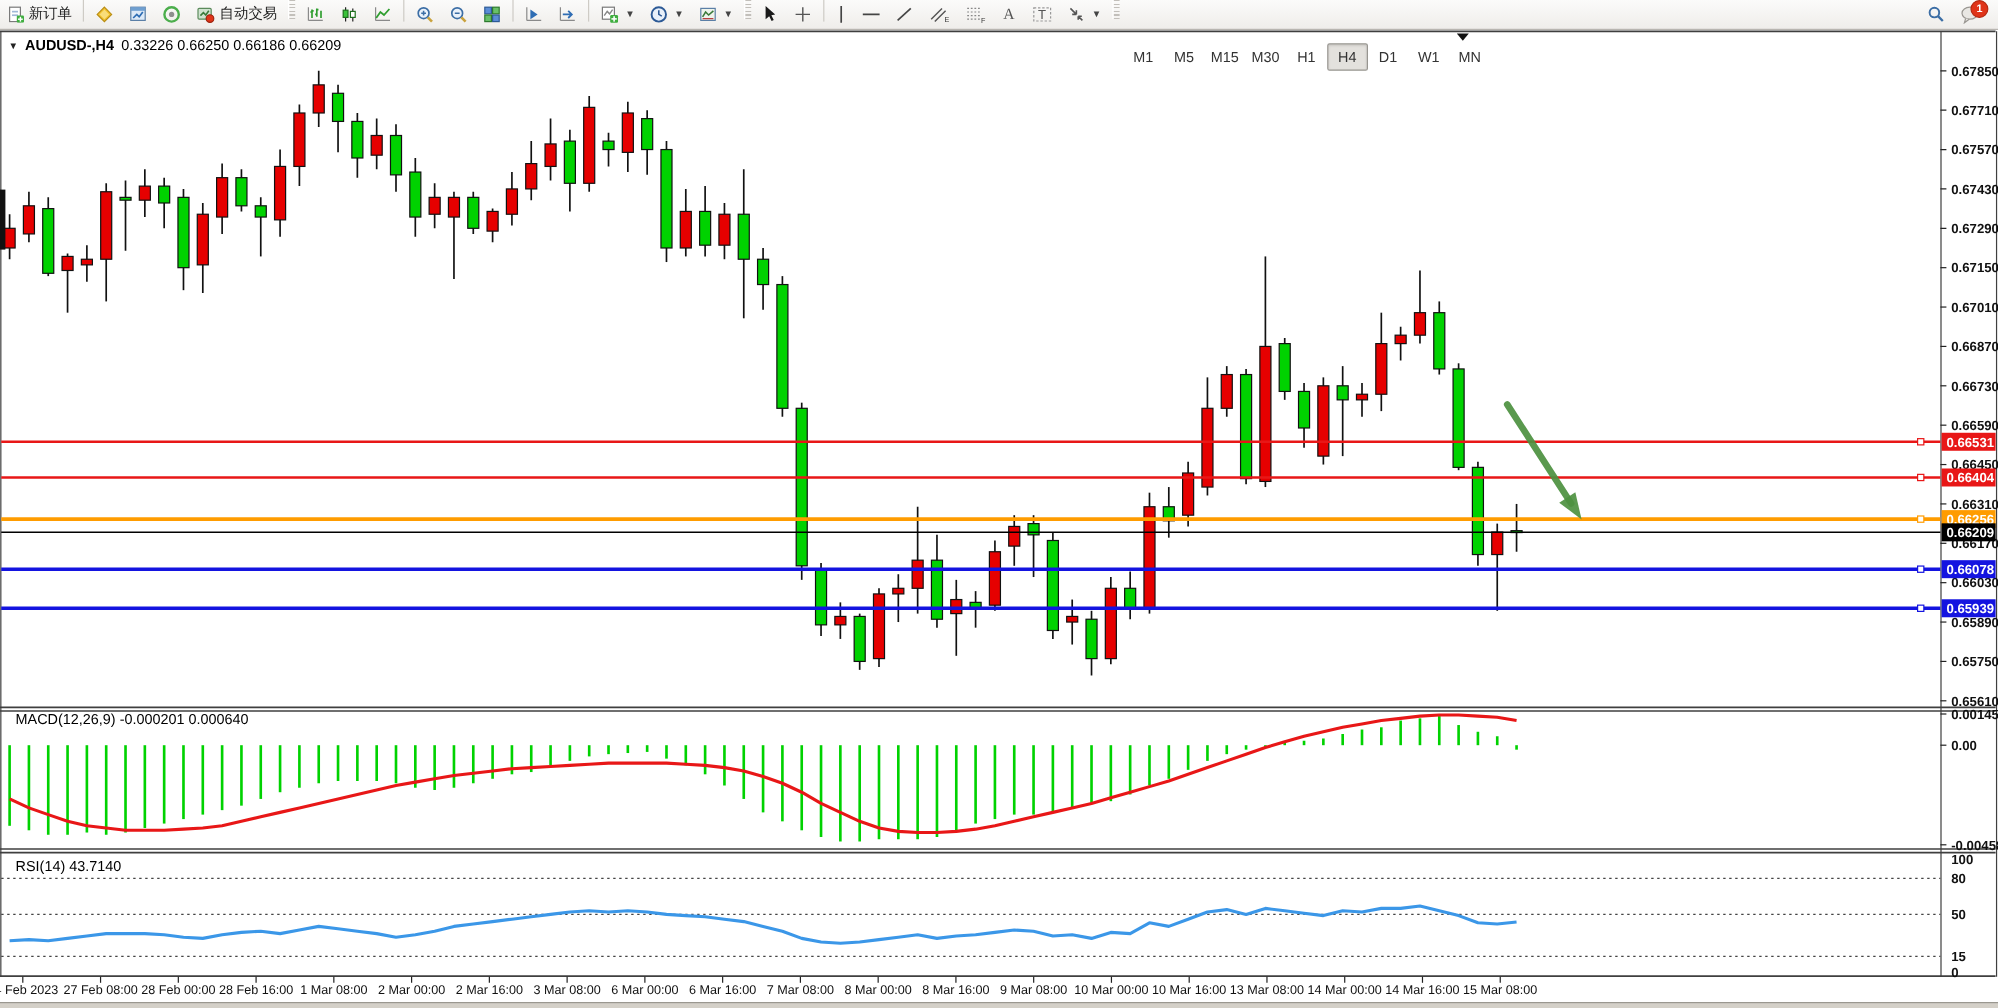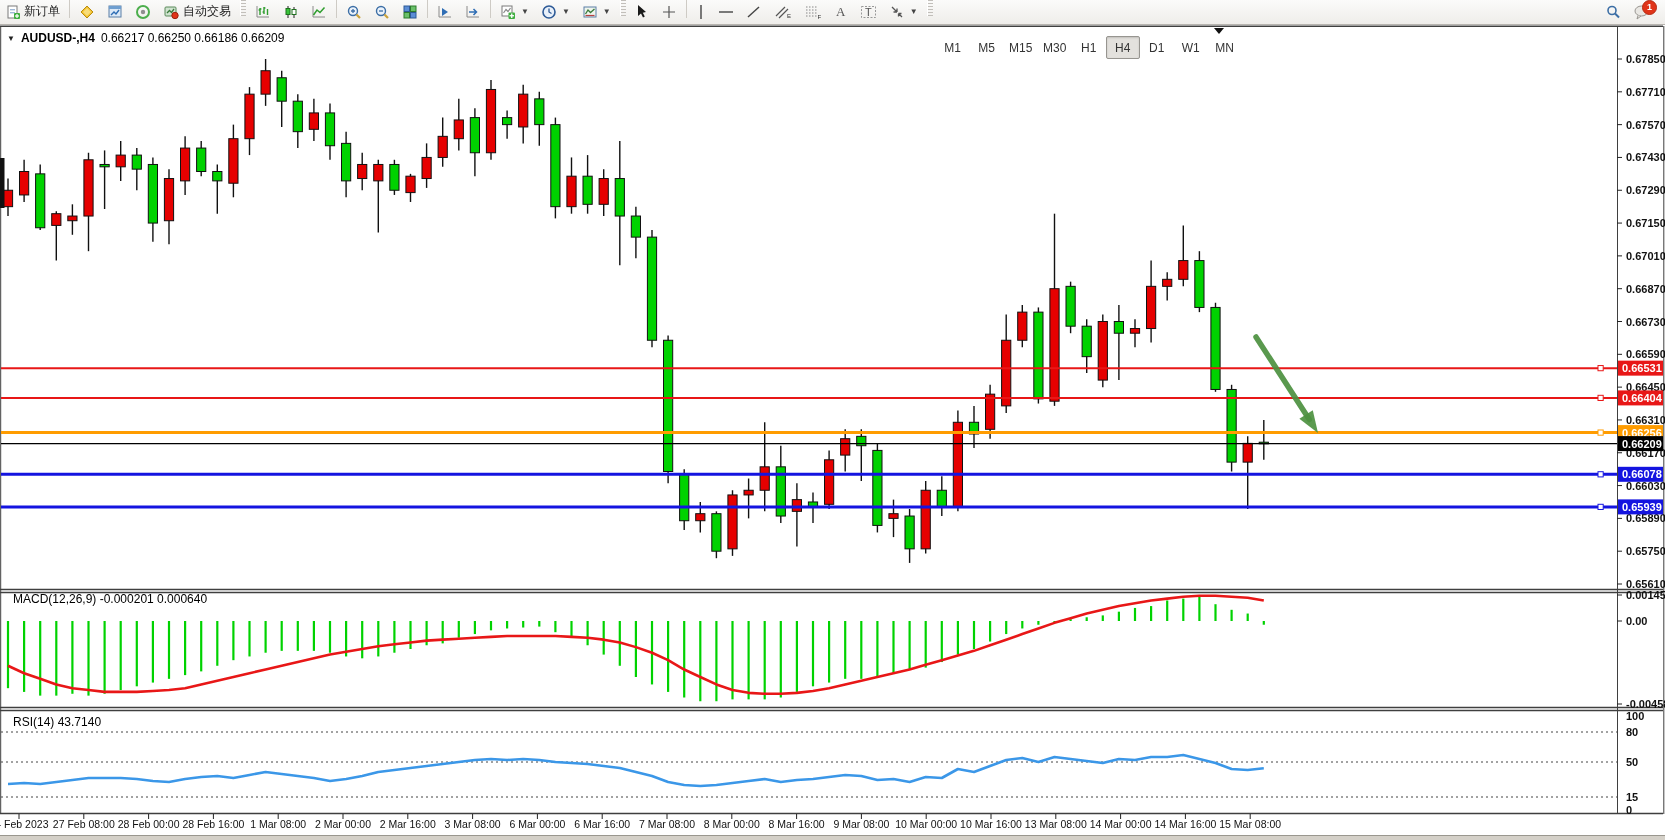--- a/index.html
+++ b/index.html
@@ -670,19 +670,19 @@
         <text x="1120.6" y="803" text-anchor="middle" style="font-family:'Liberation Sans',sans-serif;font-size:10.5px;fill:#111;">14 Mar 00:00</text>
         <line x1="1185.3999999999999" y1="789" x2="1185.3999999999999" y2="794" stroke="#222"></line>
         <text x="1185.3999999999999" y="803" text-anchor="middle" style="font-family:'Liberation Sans',sans-serif;font-size:10.5px;fill:#111;">14 Mar 16:00</text>
         <line x1="1250.2" y1="789" x2="1250.2" y2="794" stroke="#222"></line>
         <text x="1250.2" y="803" text-anchor="middle" style="font-family:'Liberation Sans',sans-serif;font-size:10.5px;fill:#111;">15 Mar 08:00</text>
       </svg>
 
     <div class="overlay-label" id="symline">
       <span id="collapse">▼</span>
       <span style="font-weight:700;">AUDUSD-,H4</span>
-      <span>0.66217 0.66250 0.66186 0.66209</span>
+      <span>0.33226 0.66250 0.66186 0.66209</span>
     </div>
     <div class="overlay-label" id="macd-label">MACD(12,26,9) -0.000201 0.000640</div>
     <div class="overlay-label" id="rsi-label">RSI(14) 43.7140</div>
     <div id="bottom-strip"></div>
   </div>
 </div>
 
 </body></html>

